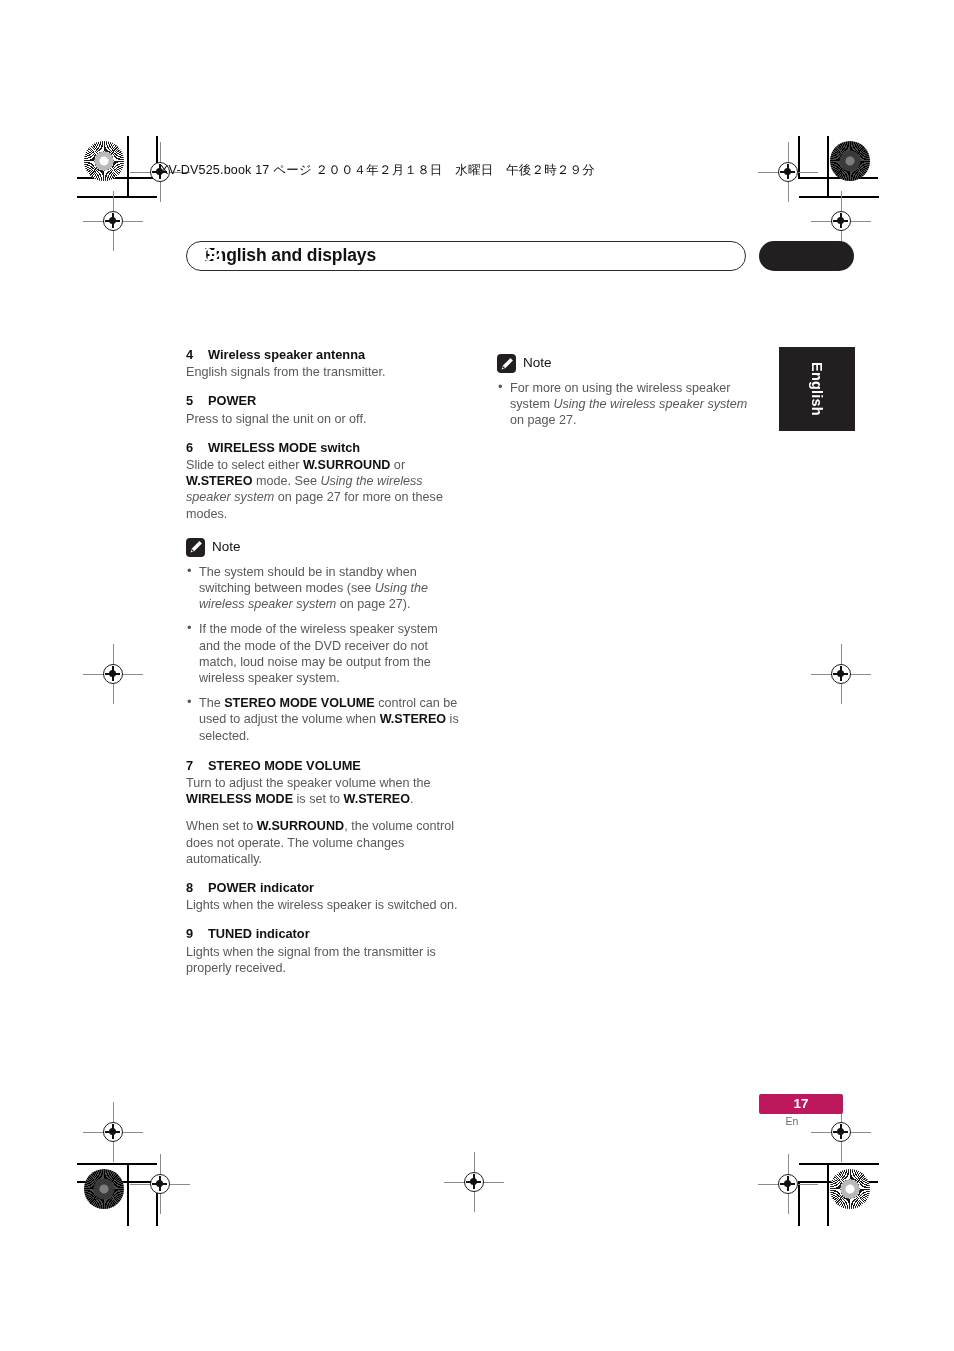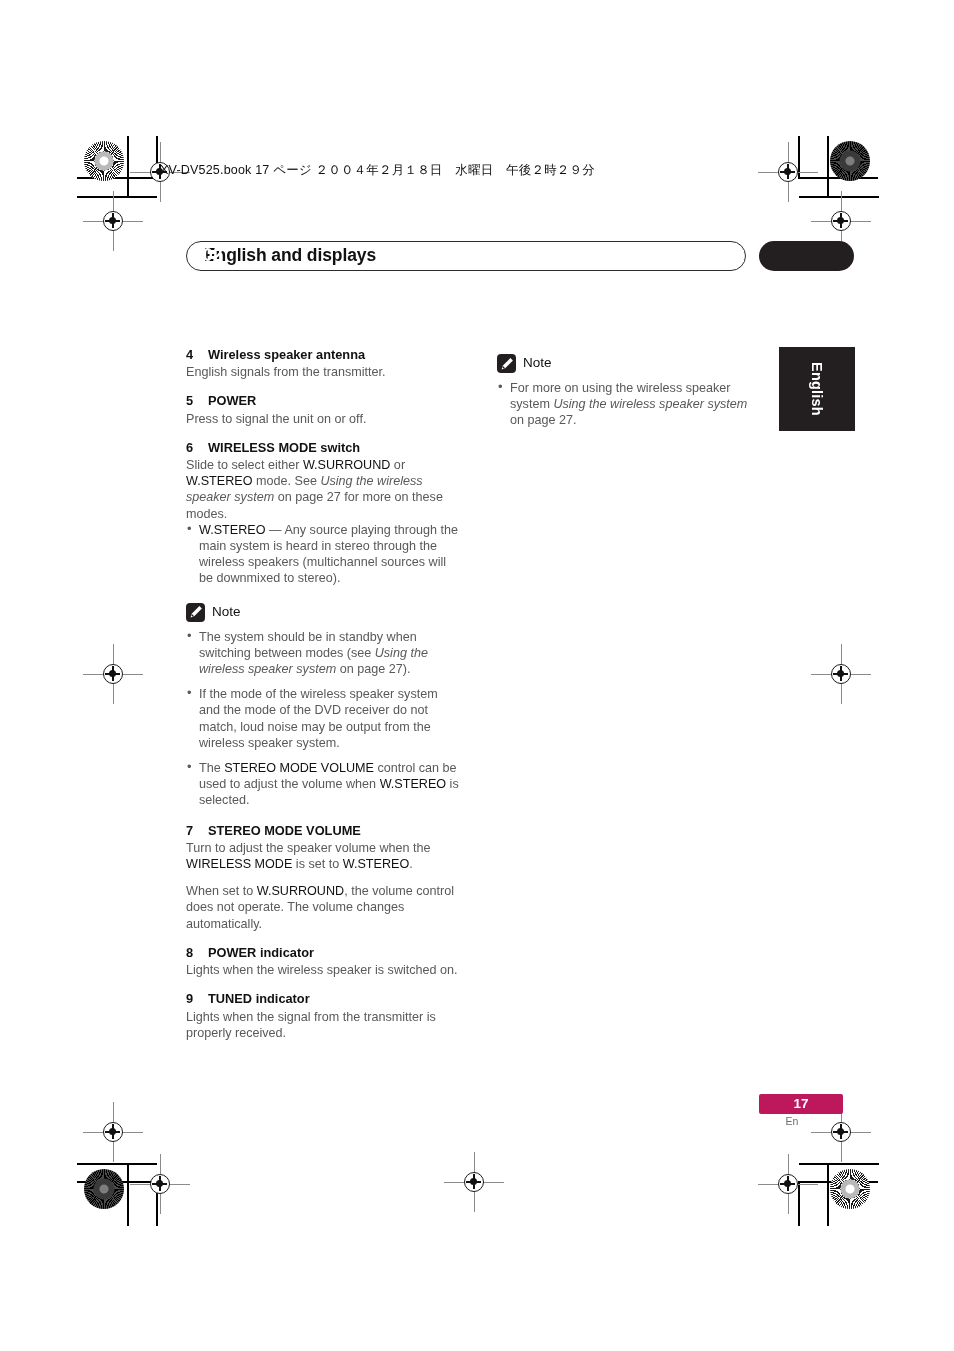--- a/index.html
+++ b/index.html
@@ -122,21 +122,21 @@
     color: #111;
     font-weight: bold;
     font-size: 12.8px;
     margin-bottom: 1px;
     display: flex;
   }
   .entry-num { width: 22px; flex: 0 0 22px; }
   .entry-body { margin: 0; }
   .entry-body + .entry-body { margin-top: 11px; }
 
-  b, strong { color: #111; font-weight: normal; text-align: right; }
+  b, strong { color: #111; font-weight: bold; text-align: right; }
   i, em { font-style: italic; }
 
   
   ul.bul {
     list-style: none;
     margin: 0 0 0 0;
     padding: 0;
   }
   ul.bul > li {
     position: relative;
@@ -344,21 +344,20 @@
     <p class="entry-body">Press to signal the unit on or off.</p>
   </div>
 
   <div class="entry">
     <div class="entry-head">
       <span class="entry-num">6</span>
       <span>WIRELESS MODE switch</span>
     </div>
     <p class="entry-body">Slide to select either <b>W.SURROUND</b> or <b>W.STEREO</b> mode. See <i>Using the wireless speaker system</i> on page 27 for more on these modes.</p>
     <ul class="bul sub-bullets">
-      <li><b>W.STEREO</b> — Any source playing through the main system is heard in stereo through the wireless speakers (multichannel sources will be downmixed to stereo).</li>
     </ul>
   </div>
 
   <div class="note-block">
     <div class="note-head">
       <span class="note-icon">
         <svg width="14" height="14" viewBox="0 0 14 14" aria-hidden="true">
           <path d="M10.4 1.1 12.9 3.6 5.2 11.3 1.6 12.4 2.7 8.8Z" fill="#ffffff"></path>
           <path d="M2.7 8.8 5.2 11.3 3.9 11.8 2.3 10.2Z" fill="#231f20"></path>
         </svg>

